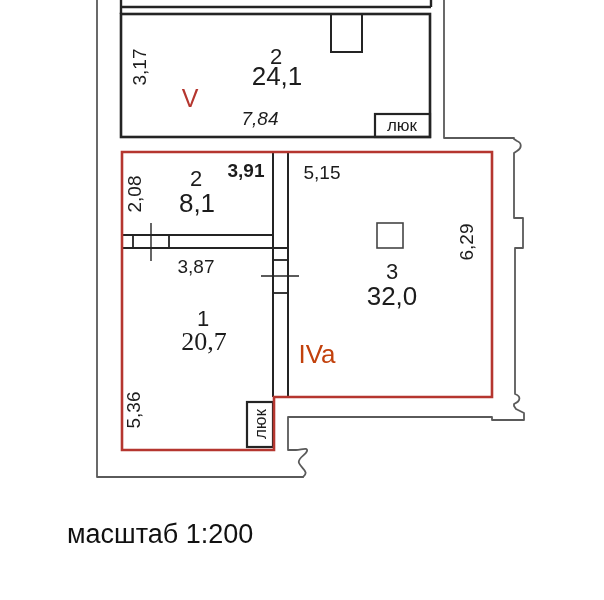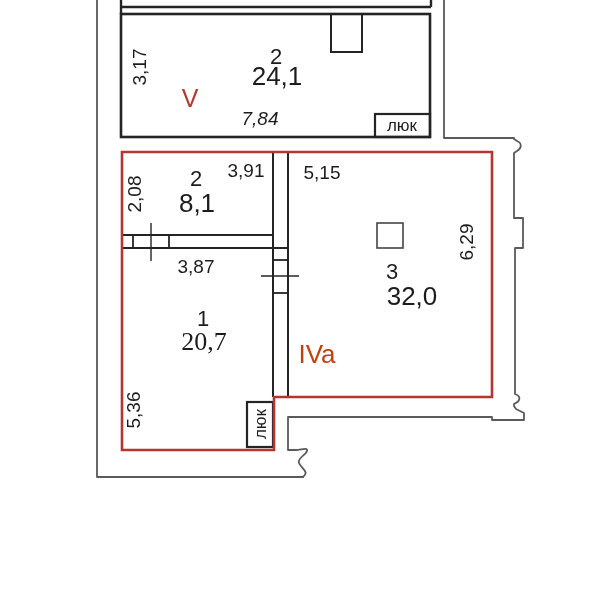--- a/index.html
+++ b/index.html
@@ -54,28 +54,29 @@
   <span class="lbl dim rot" style="left:139px;top:67px;">3,17</span>
   <span class="lbl section" style="left:190px;top:98px;">V</span>
   <span class="lbl num" style="left:276px;top:57px;">2</span>
   <span class="lbl area" style="left:277px;top:76px;">24,1</span>
   <span class="lbl dim" style="left:260px;top:118px;font-style:italic;">7,84</span>
   <span class="lbl hatch" style="left:402px;top:125px;">люк</span>
 
   <span class="lbl dim rot" style="left:134px;top:194px;">2,08</span>
   <span class="lbl num" style="left:196px;top:179px;">2</span>
   <span class="lbl area" style="left:197px;top:203px;">8,1</span>
-  <span class="lbl dim" style="left:246px;top:170px;">3,91</span>
+  <span class="lbl dim" style="left:246px;top:170px;font-weight:bold;">3,91</span>
 
   <span class="lbl dim" style="left:196px;top:266px;">3,87</span>
   <span class="lbl num" style="left:203px;top:319px;">1</span>
   <span class="lbl area" style="left:204px;top:342px;font-family:Liberation Serif, serif;">20,7</span>
   <span class="lbl dim rot" style="left:133px;top:410px;">5,36</span>
   <span class="lbl hatch rot" style="left:260px;top:424px;">люк</span>
 
   <span class="lbl dim" style="left:322px;top:172px;">5,15</span>
   <span class="lbl num" style="left:392px;top:272px;">3</span>
-  <span class="lbl area" style="left:392px;top:296px;margin-left:20px;">32,0</span>
+  <span class="lbl area" style="left:392px;top:296px;">32,0</span>
   <span class="lbl dim rot" style="left:466px;top:242px;">6,29</span>
   <span class="lbl section-big" style="left:317px;top:354px;">IVa</span>
 
+  <span class="scale">масштаб 1:200</span>
 
 </div>
 
 </body></html>

